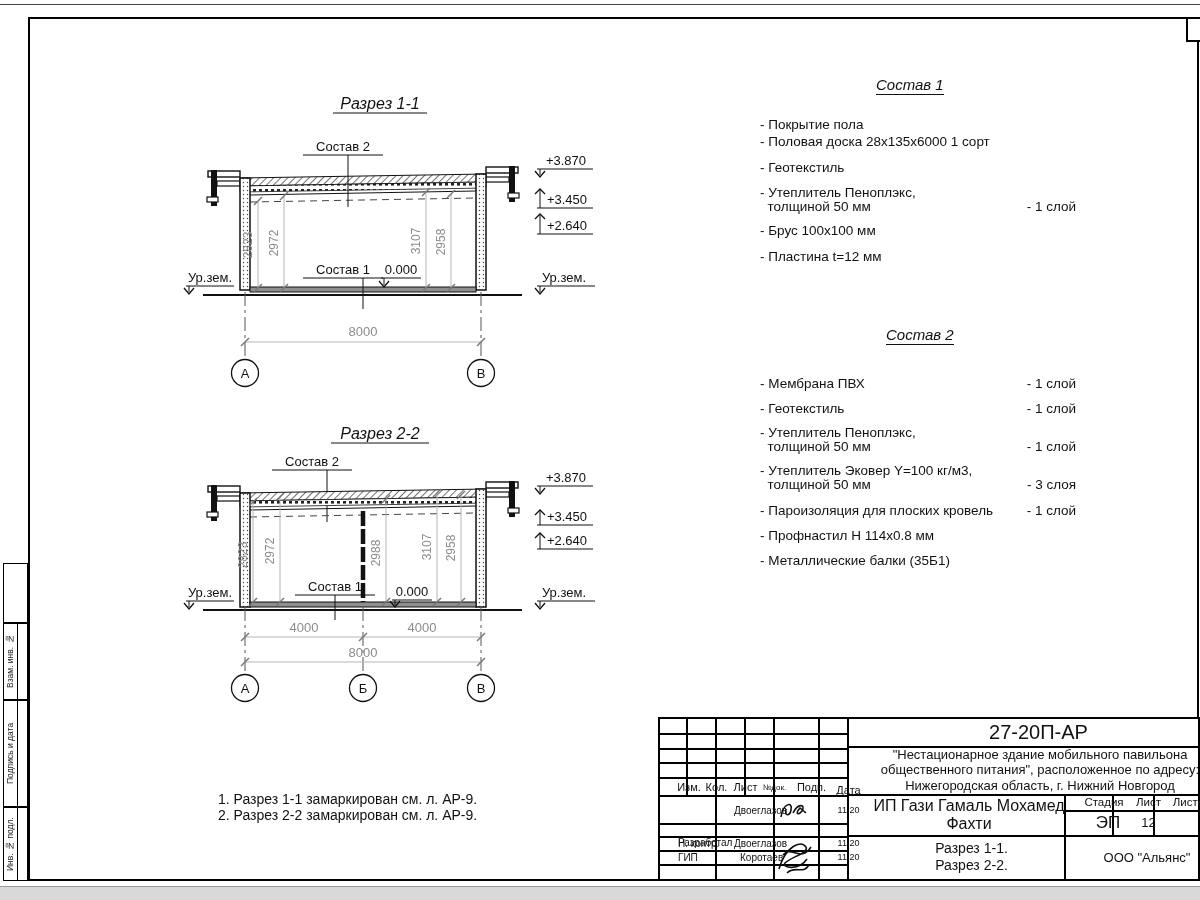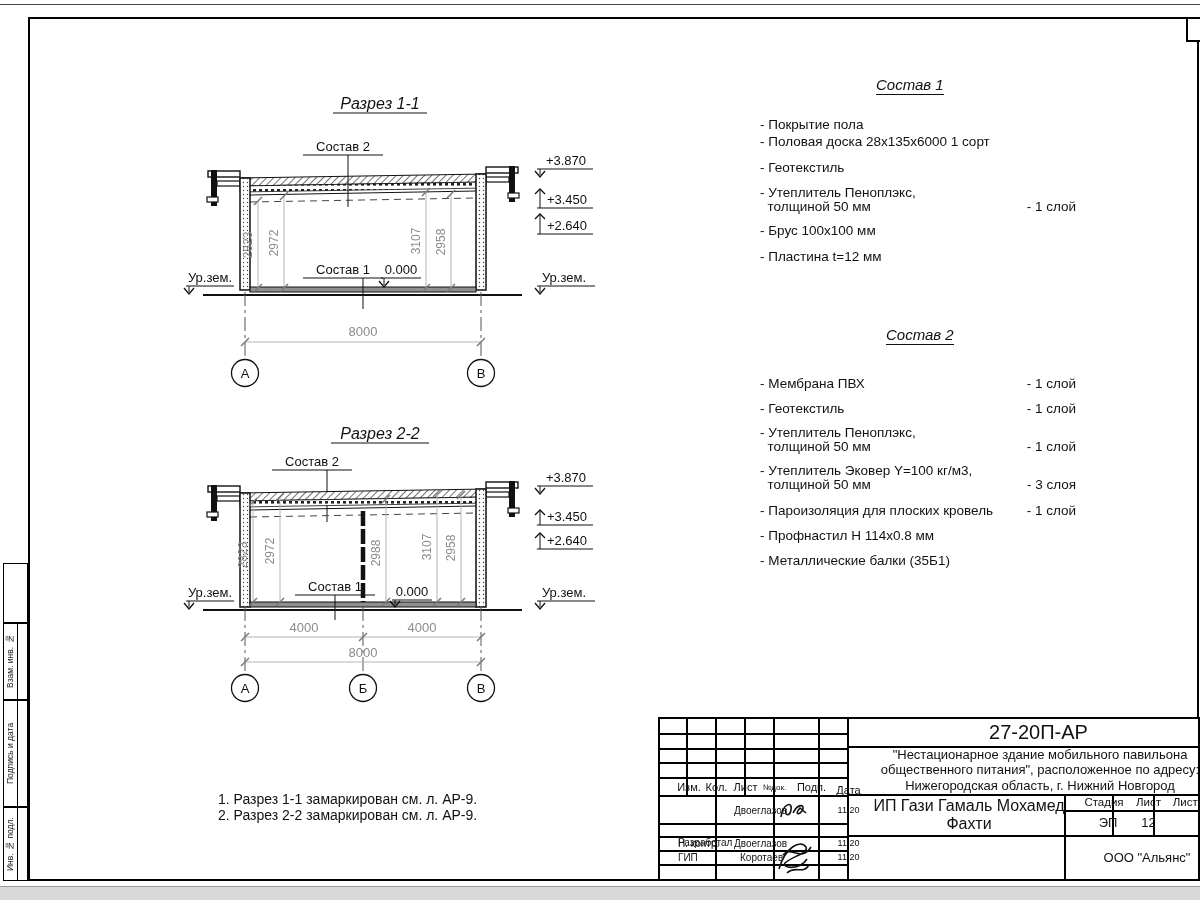--- a/index.html
+++ b/index.html
@@ -444,17 +444,19 @@
 
   <div class="tbt cell-center" style="left:187px;top:0;width:351px;height:27px;font-size:20px;">27-20П-АР</div>
   <div class="tbt cell-center pre" style="left:190px;top:27px;width:348px;height:48px;font-size:13px;line-height:15.5px;">"Нестационарное здание мобильного павильона
 общественного питания", расположенное по адресу:
 Нижегородская область, г. Нижний Новгород</div>
   <div class="tbt cell-center" style="left:187px;top:75px;width:212px;height:41px;font-size:16px;">ИП Гази Гамаль Мохамед Фахти</div>
 
   <div class="tbt cell-center" style="left:404px;top:75px;width:48px;height:16px;font-size:11.5px;">Стадия</div>
   <div class="tbt cell-center" style="left:452px;top:75px;width:41px;height:16px;font-size:11.5px;">Лист</div>
   <div class="tbt cell-center" style="left:493px;top:75px;width:45px;height:16px;font-size:11.5px;">Листов</div>
-  <div class="tbt cell-center" style="left:404px;top:91px;width:56px;height:25px;font-size:13px;">ЭП</div>
+  <div class="tbt cell-center" style="left:404px;top:91px;width:56px;height:25px;font-size:17px;">ЭП</div>
   <div class="tbt cell-center" style="left:452px;top:91px;width:41px;height:25px;font-size:13px;">12</div>
 
+  <div class="tbt cell-center pre" style="left:187px;top:116px;width:217px;height:44px;font-size:14px;line-height:17px;">Разрез 1-1.
+Разрез 2-2.</div>
   <div class="tbt cell-center" style="left:404px;top:116px;width:134px;height:44px;font-size:13px;">ООО "Альянс"</div>
 </div>
 
 </body></html>

